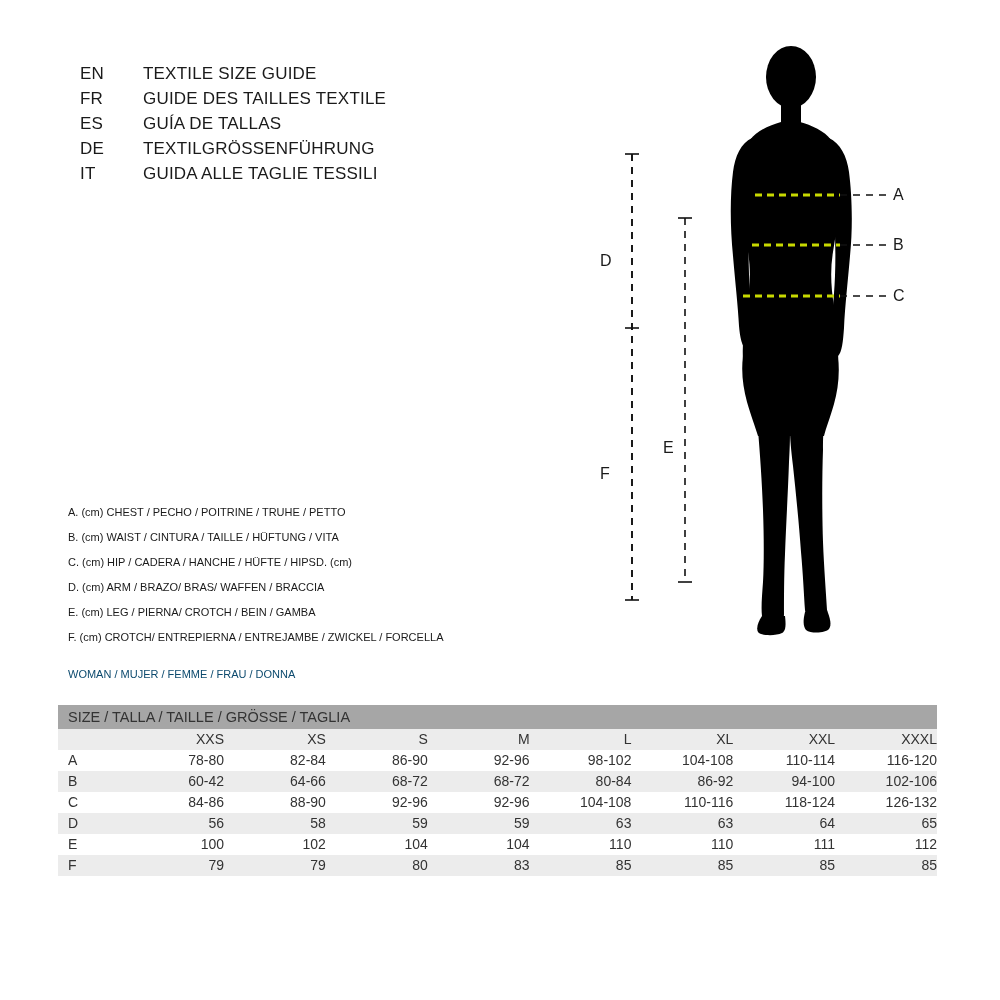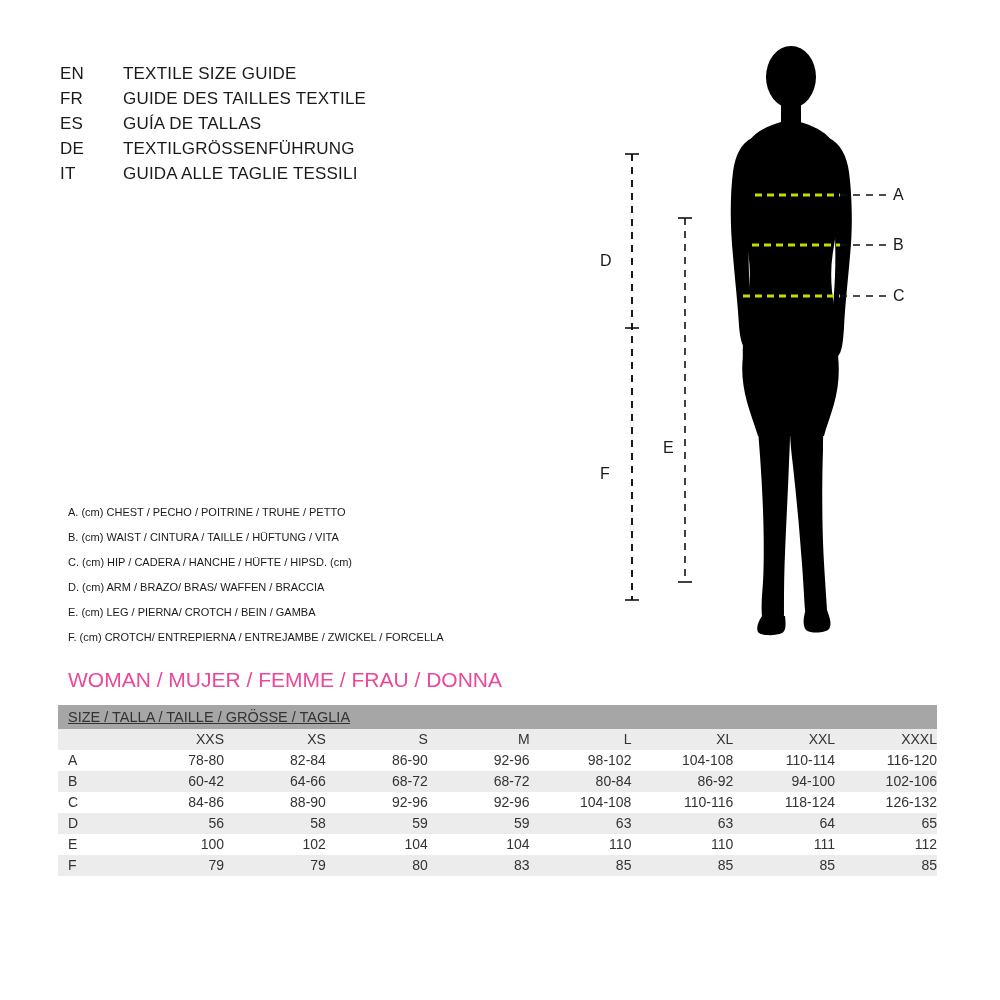--- a/index.html
+++ b/index.html
@@ -12,21 +12,21 @@
     height: 1000px;
     font-family: "Liberation Sans", sans-serif;
     color: #1a1a1a;
     position: relative;
     overflow: hidden;
   }
 
   
   #title-block {
     position: absolute;
-    left: 60px;
+    left: 80px;
     top: 64px;
     width: 440px;
   }
   .title-row {
     display: flex;
     align-items: baseline;
     height: 25px;
     font-size: 17px;
     letter-spacing: 0.2px;
   }
@@ -52,22 +52,22 @@
     line-height: 25px;
     color: #1a1a1a;
     white-space: nowrap;
   }
 
   
   #gender-line {
     position: absolute;
     left: 68px;
     top: 668px;
-    font-size: 21px;
-    color: #ec4899;
+    font-size: 11px;
+    color: #0c4a6e;
   }
 
   
   #size-table {
     position: absolute;
     left: 58px;
     top: 705px;
     width: 879px;
     border-collapse: collapse;
     font-size: 14px;
@@ -80,21 +80,20 @@
     line-height: 21px;
   }
   .hdr-cell {
     background: #a6a6a6;
     color: #333333;
     text-align: left;
     padding-left: 10px !important;
     font-size: 14.5px;
     height: 24px !important;
     line-height: 24px !important;
-    text-decoration: underline;
   }
   tr.row-shade td { background: #ececec; }
   tr.row-plain td { background: #ffffff; }
   td.rowlabel {
     width: 48px;
     text-align: left;
     padding-left: 10px !important;
     color: #333333;
   }
   td.val {

